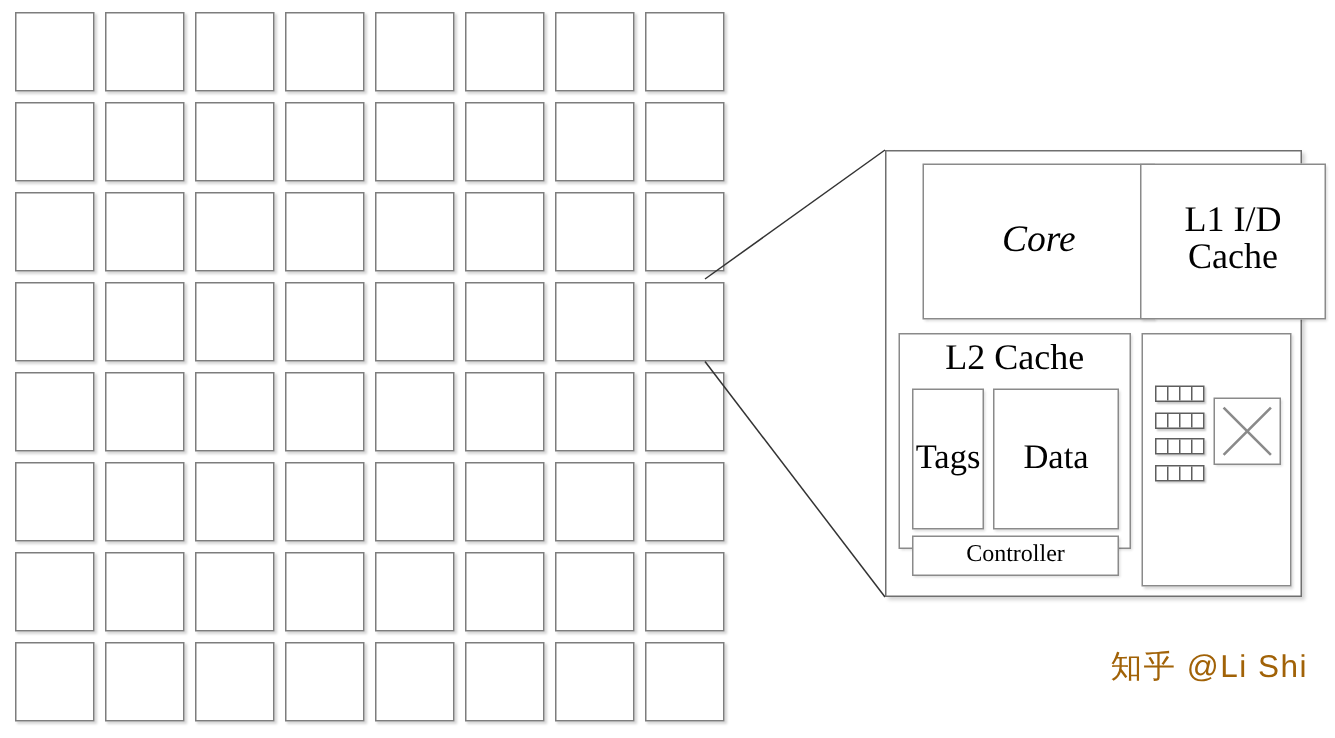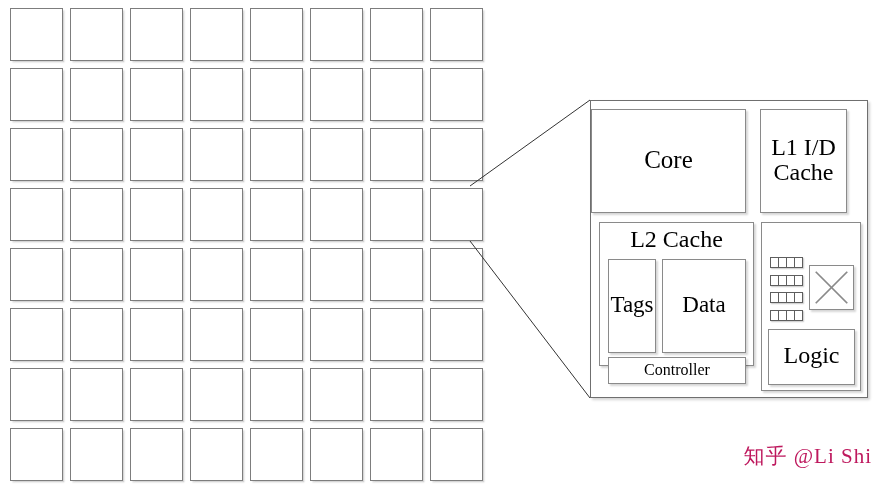--- a/index.html
+++ b/index.html
@@ -72,33 +72,33 @@
     position: absolute;
     left: 0; right: 0;
     text-align: center;
     color: #000;
     line-height: 1.05;
     white-space: pre-line;
   }
 
   
   #core-block {
-    left: 0; top: 8px;
-    width: 155px; height: 104px;
+    left: 24px; top: 8px;
+    width: 155px; height: 104px; font-style: italic;
   }
   #core-block .blk-label {
     top: 50%;
     transform: translateY(-52%);
     font-size: 25px;
   }
 
   
   #l1-cache-block {
     left: 169px; top: 8px;
-    width: 87px; height: 104px;
+    width: 124px; height: 104px;
   }
   #l1-cache-block .blk-label {
     top: 50%;
     transform: translateY(-52%);
     font-size: 24px;
   }
 
   
   #l2-cache-block {
     left: 8px; top: 121px;
@@ -182,24 +182,24 @@
   #router-logic-block .blk-label {
     top: 50%;
     transform: translateY(-54%);
     font-size: 24px;
   }
 
   
   #watermark {
     position: absolute;
     right: 18px;
-    bottom: 22px;
-    font-family: Liberation Serif, serif;
+    bottom: 34px;
+    font-family: Liberation Sans, sans-serif;
     font-size: 21px;
-    color: #be185d;
+    color: #a16207;
     letter-spacing: 1px;
     white-space: nowrap;
     user-select: none;
   }
 </style>
 </head>
 <body>
 
 <div id="stage">
 
@@ -331,22 +331,19 @@
           </div>
         </div>
 
       <div class="blk" id="router-crossbar">
         <svg viewBox="0 0 45 45" width="100%" height="100%" style="display:block">
           <line x1="6" y1="6" x2="39" y2="39" stroke="#8a8a8a" stroke-width="1.8"></line>
           <line x1="39" y1="6" x2="6" y2="39" stroke="#8a8a8a" stroke-width="1.8"></line>
         </svg>
       </div>
 
-      <div class="blk" id="router-logic-block">
-        <div class="blk-label">Logic</div>
-      </div>
     </div>
 
   </div>
 
   <div id="watermark">知乎 @Li Shi</div>
 
 </div>
 
 </body></html>

